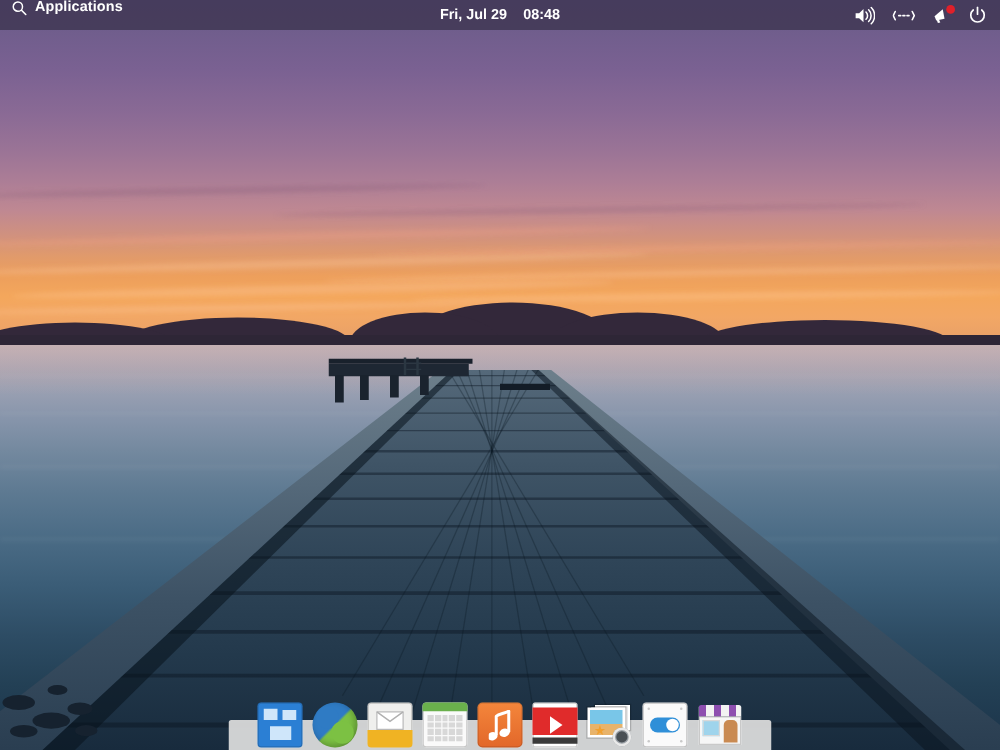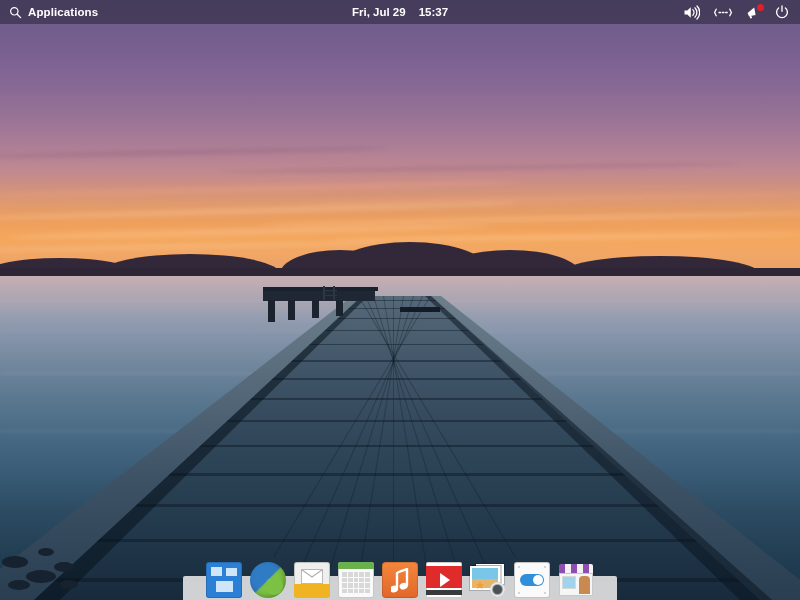--- a/index.html
+++ b/index.html
@@ -160,21 +160,21 @@
   
   #top-panel {
     position:absolute; left:0; top:0; width:800px; height:24px;
     background:rgba(62,54,82,0.82);
     display:flex; align-items:center;
     color:#ffffff;
     font-size:11.5px;
     z-index:50;
   }
   .panel-left {
-    display:flex; align-items:center; gap:6px;
+    display:flex; align-items:flex-start; gap:6px;
     padding-left:9px;
     height:100%;
     cursor:pointer;
   }
   .applications-label { font-weight:bold; font-size:11.5px; letter-spacing:0.1px; }
   .panel-center {
     position:absolute; left:0; right:0; top:0; height:24px;
     display:flex; align-items:center; justify-content:center; gap:13px;
     pointer-events:none;
   }
@@ -350,21 +350,21 @@
         <circle cx="5.3" cy="5.3" r="3.7" fill="none" stroke="#ffffff" stroke-width="1.2"></circle>
         <line x1="8.2" y1="8.2" x2="11.6" y2="11.6" stroke="#ffffff" stroke-width="1.3" stroke-linecap="round"></line>
       </svg>
     </span>
     <span class="applications-label">Applications</span>
   </div>
 
   <div class="panel-center">
     <div class="clock-group">
       <span class="clock-date">Fri, Jul 29</span>
-      <span class="clock-time">15:37</span>
+      <span class="clock-time">08:48</span>
     </div>
   </div>
 
   <div class="panel-right">
 
     <span class="tray-item">
       <svg width="17" height="15" viewBox="0 0 17 15">
         <path d="M1.5 5.5 H4.3 L7.8 2.2 V12.8 L4.3 9.5 H1.5 Z" fill="#ffffff"></path>
         <path d="M9.8 4.6 a4 4 0 0 1 0 5.8" fill="none" stroke="#ffffff" stroke-width="1.25" stroke-linecap="round"></path>
         <path d="M11.9 2.8 a6.6 6.6 0 0 1 0 9.4" fill="none" stroke="#ffffff" stroke-width="1.25" stroke-linecap="round"></path>

